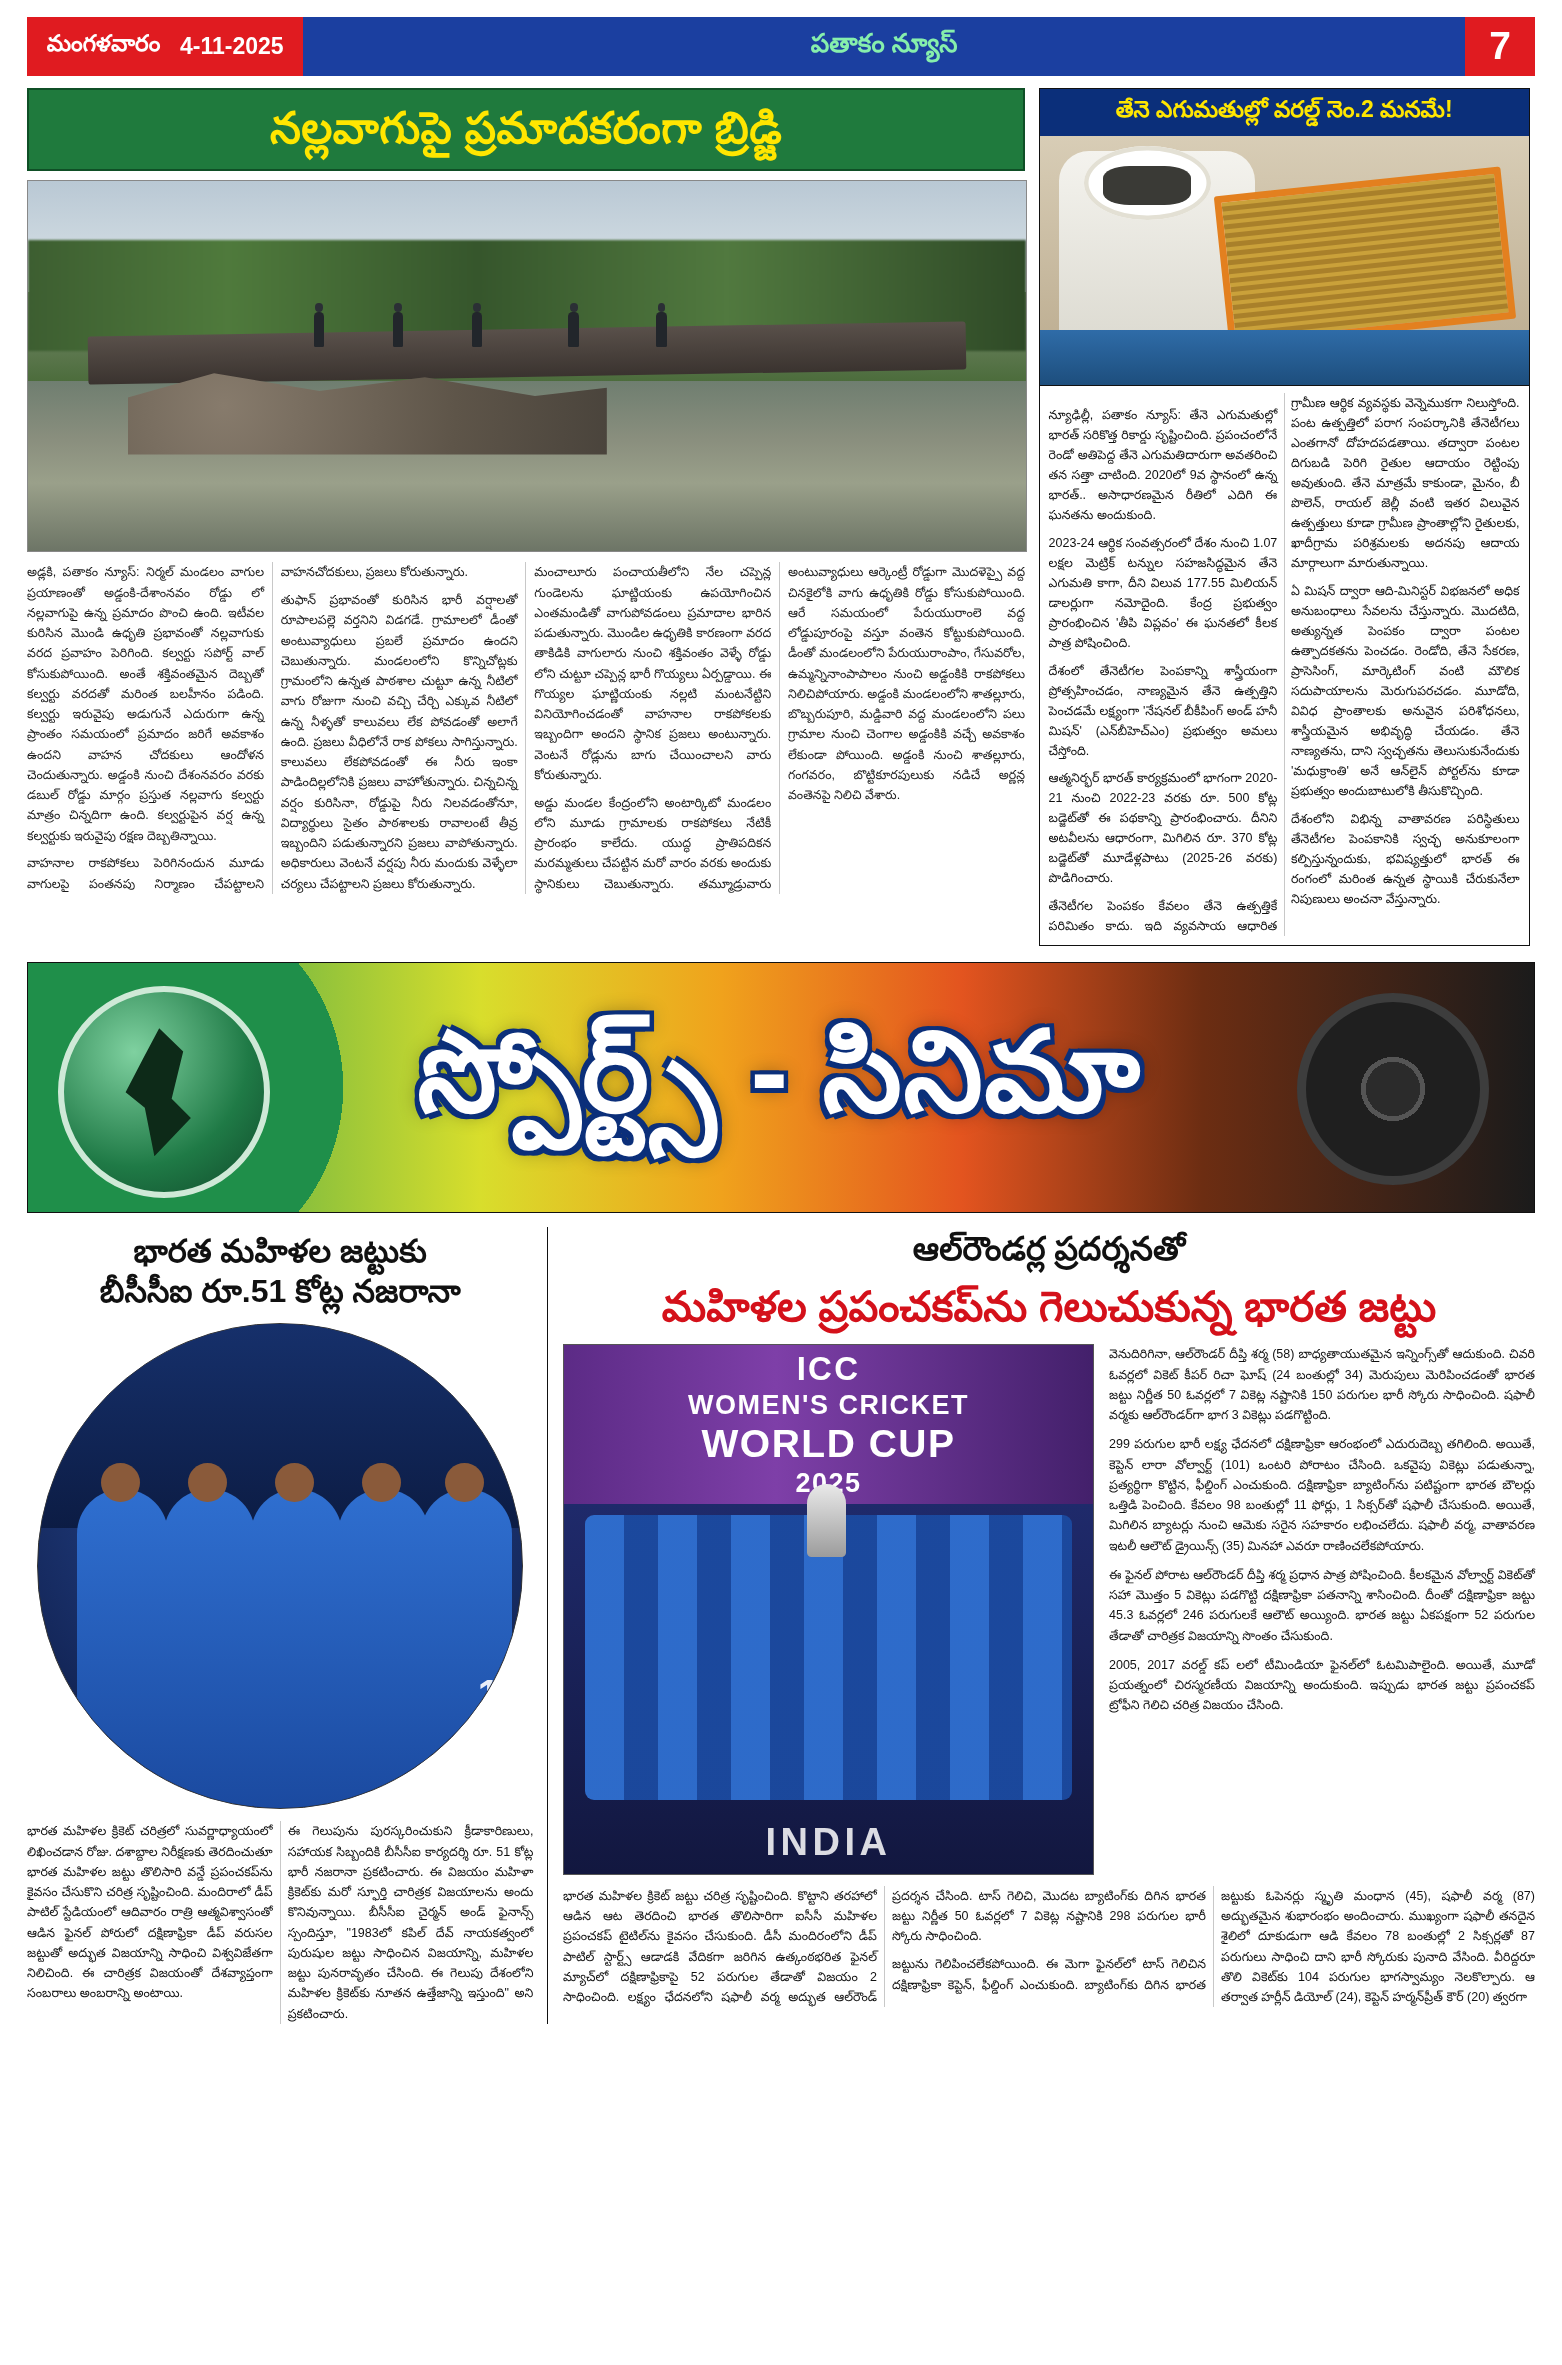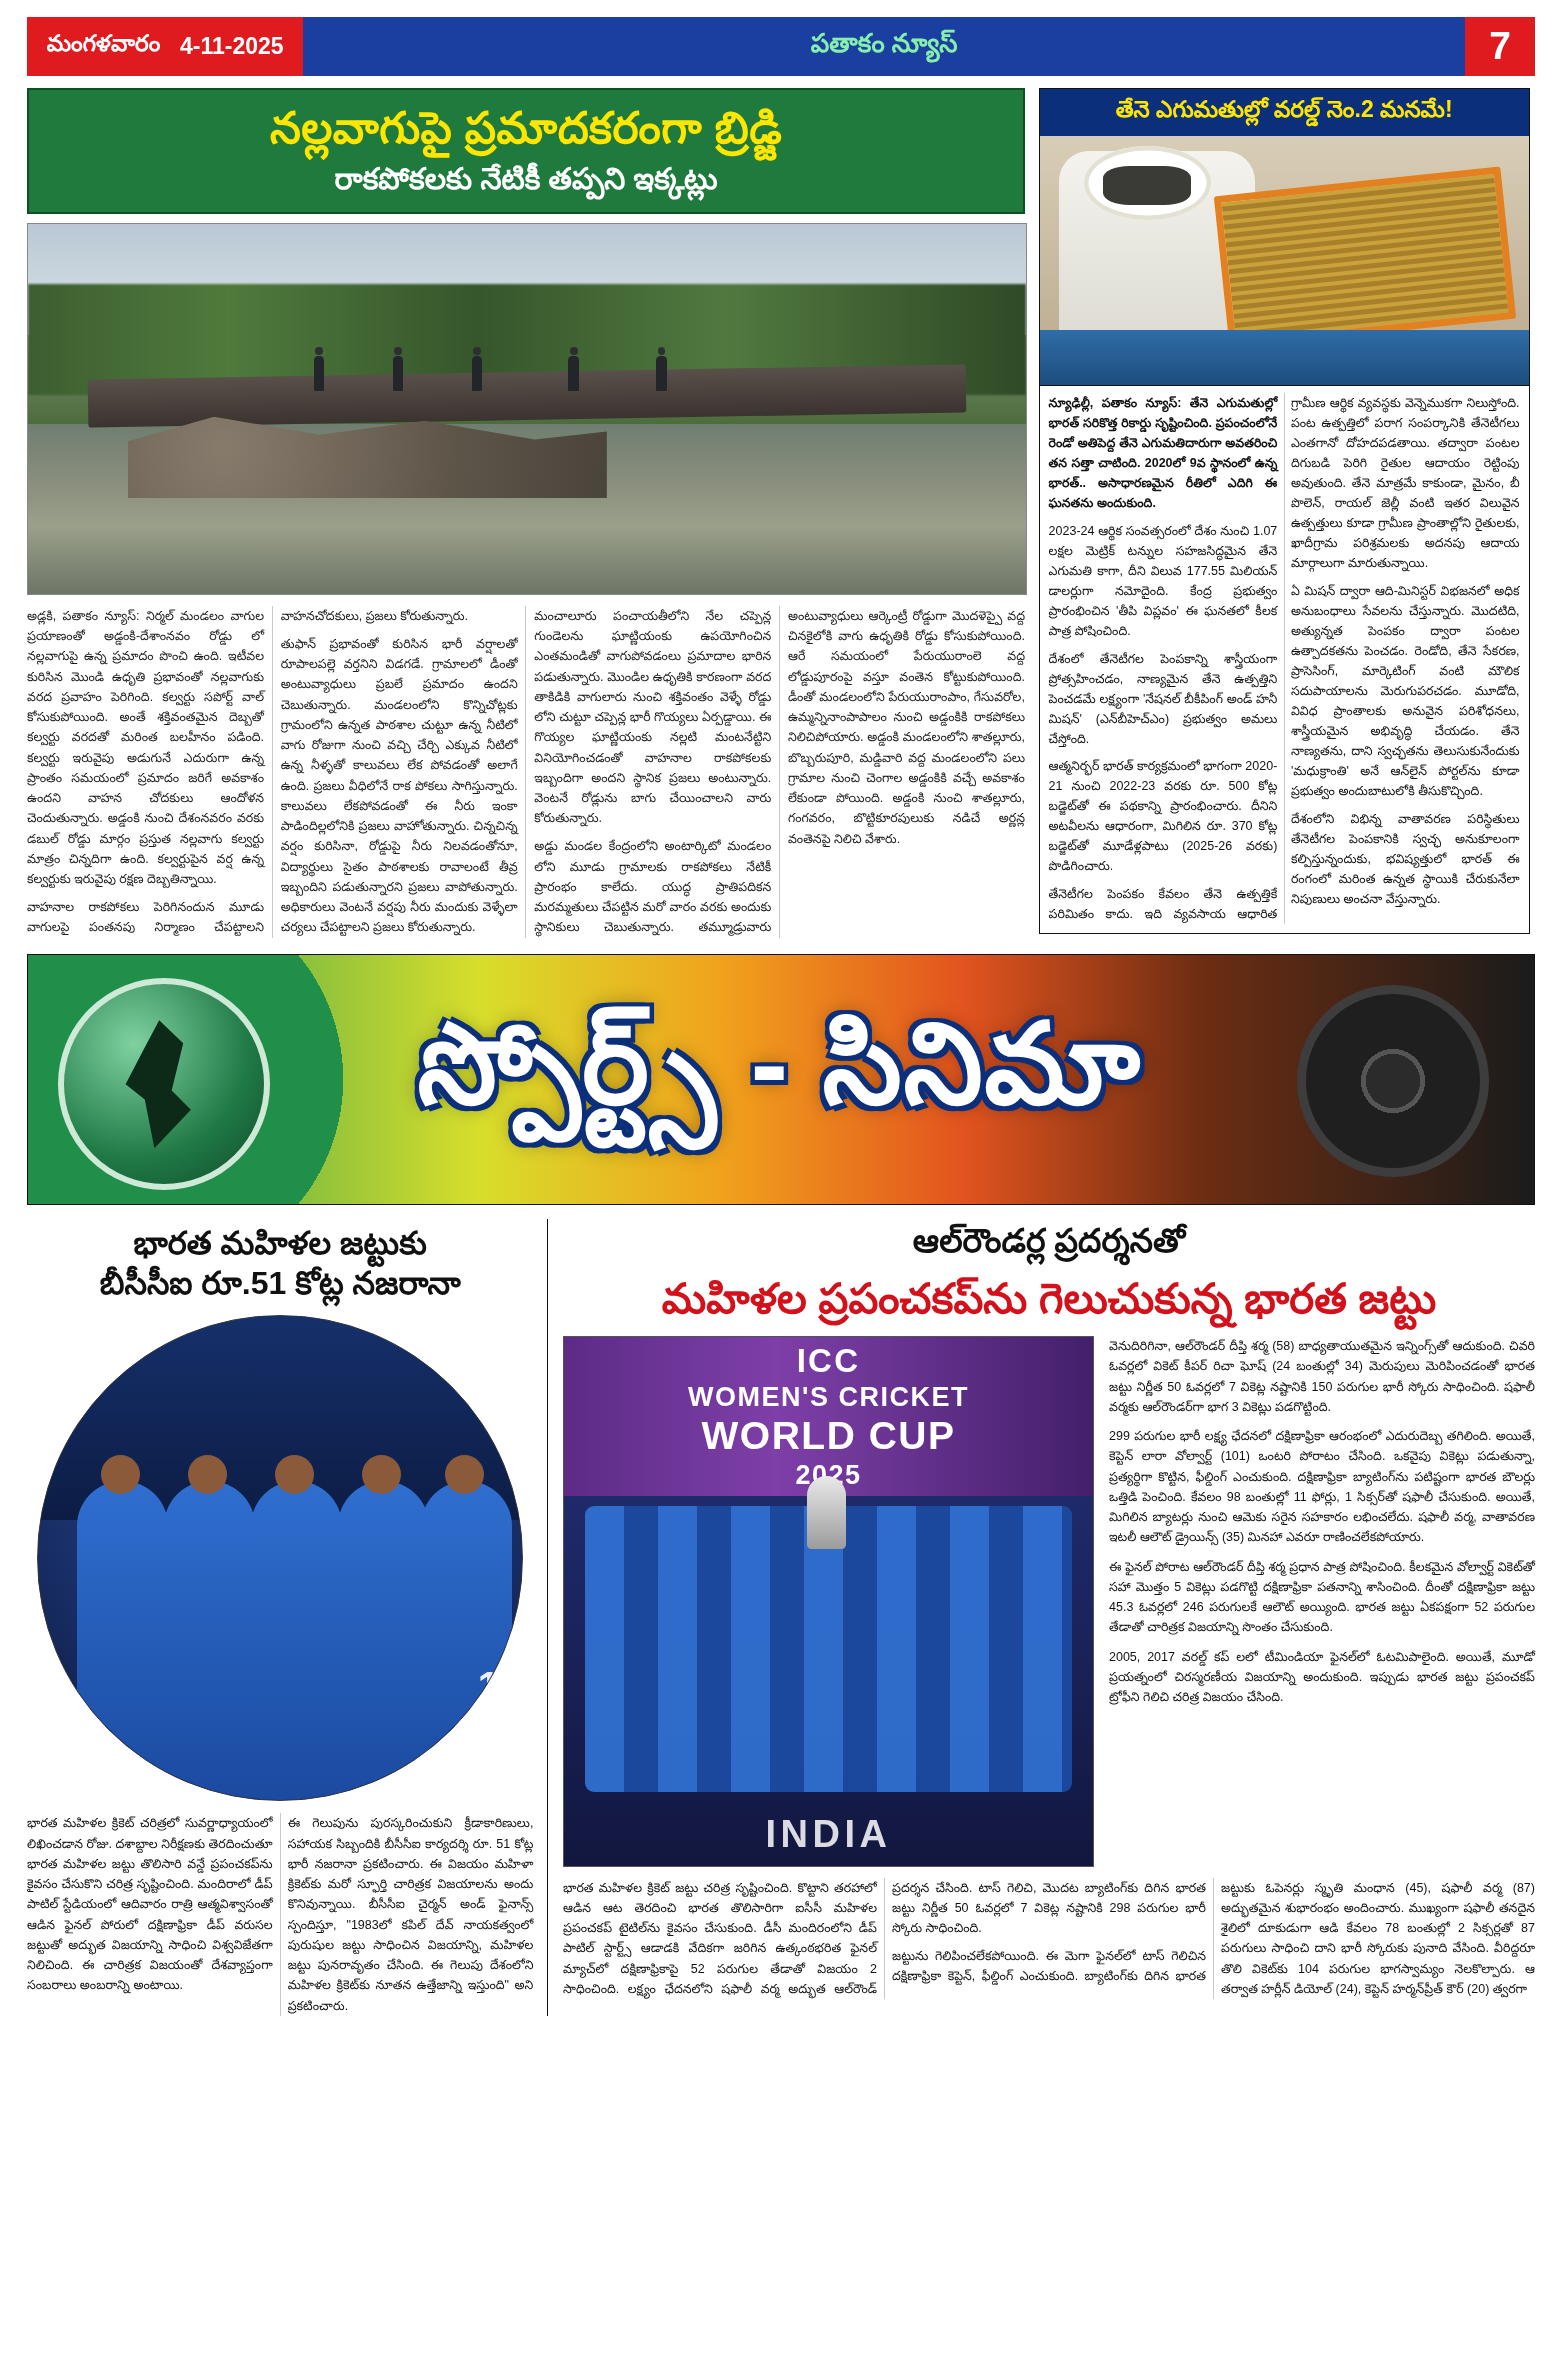--- a/index.html
+++ b/index.html
@@ -158,21 +158,21 @@
   .box-text{
     padding:7.6px 9px 9px 9px;
     column-count:2;
     column-gap:13.6px;
     column-rule:0.8px solid #c8c8c8;
     font-size:12.5px;
     line-height:1.6;
     text-align:justify;
   }
   .box-text p{margin:0 0 7.6px 0;}
-  .box-text .src{font-weight:bold;}
+  .box-text .src{font-weight:normal;margin-top:12px;}
 
   
   .sports-banner{
     margin:16.6px 27px 0 27px;
     height:249px;
     border:1.5px solid #111;
     position:relative;
     overflow:hidden;
     background:
       radial-gradient(circle at 8% 50%, #1f8f4a 0 14%, transparent 14%),
@@ -300,21 +300,20 @@
     </div>
     <div class="mh-title">పతాకం న్యూస్</div>
     <div class="mh-page">7</div>
   </div>
 
   <div class="top-wrap">
 
     <div class="top-left">
       <div class="lead-banner">
         <h1>నల్లవాగుపై ప్రమాదకరంగా బ్రిడ్జి</h1>
-        <h2>రాకపోకలకు నేటికీ తప్పని ఇక్కట్లు</h2>
       </div>
 
       <div class="lead-photo">
         <div class="lp-sky"></div>
         <div class="lp-trees"></div>
         <div class="lp-water"></div>
         <div class="lp-road"></div>
         <div class="lp-rubble"></div>
         <div class="lp-figs">
           <span class="lp-fig" style="left:6%"></span>

